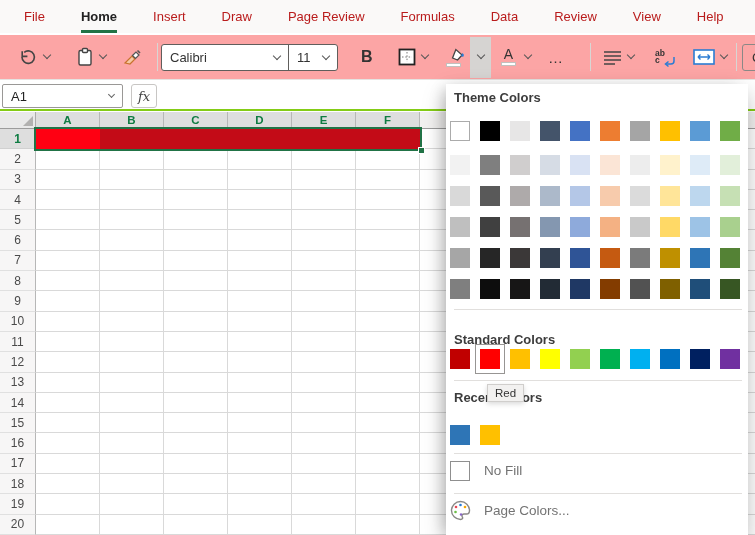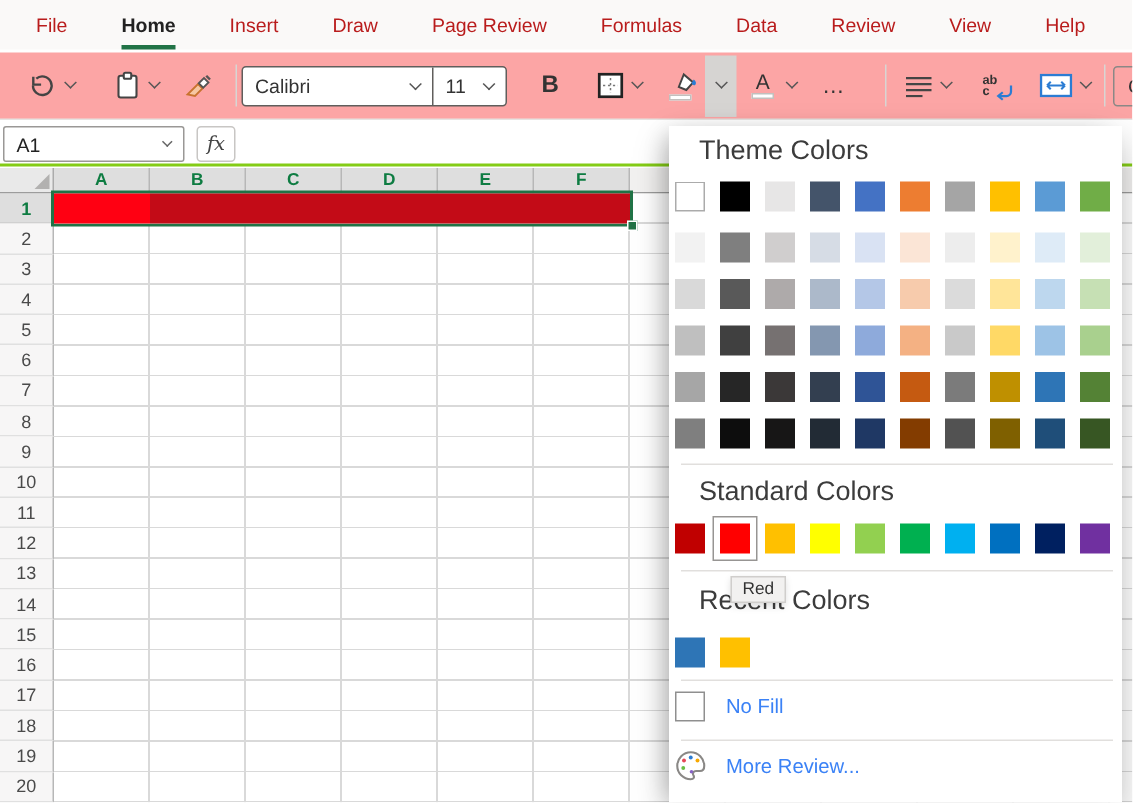--- a/index.html
+++ b/index.html
@@ -73,36 +73,36 @@
                border:2px solid #217346; z-index:3; }
   #selection-inner { position:absolute; inset:0; box-shadow:inset 0 0 0 1px rgba(255,255,255,.95); display:flex; }
   #a1-fill { width:64px; height:100%; }
   #rest-fill { flex:1; height:100%; }
   #fill-handle { position:absolute; right:-5px; bottom:-5px; width:7px; height:7px; background:#217346;
                  border:1px solid #fff; z-index:4; }
 
   
   #panel { position:absolute; left:446px; top:84px; width:302px; height:451px; background:#fff; z-index:10;
            box-shadow:0 10px 22px rgba(0,0,0,.25), -7px 0 14px -5px rgba(0,0,0,.18); }
-  .panel-h { position:absolute; left:8px; font-size:18px; font-weight:normal; color:#3C3C3C;margin-left:12px; }
+  .panel-h { position:absolute; left:8px; font-size:13px; font-weight:bold; color:#3C3C3C; }
   .swatch { width:20px; height:20px; flex:0 0 auto; cursor:pointer; }
   .swatch.white { box-shadow:inset 0 0 0 1px #ABABAB; }
   .swatch-row { display:flex; gap:10px; }
   #theme-main { position:absolute; left:4px; top:37px; }
   #theme-variants { position:absolute; left:4px; top:71px; display:flex; flex-direction:column; gap:11px; }
   .pdiv { position:absolute; left:8px; right:6px; height:1px; background:#E1DFDD; }
   #std-row { position:absolute; left:4px; top:265px; z-index:2; }
   #hover-box { position:absolute; left:29px; top:260px; width:30px; height:30px; background:#fff;
                border:1px solid #979593; z-index:1; }
   #recent-row { position:absolute; left:4px; top:341px; }
   #tooltip { position:absolute; left:41px; top:300px; background:#F2F1F0; border:1px solid #D0CECC;
              font-size:11.5px; color:#333; padding:2px 7px; z-index:5; box-shadow:0 2px 5px rgba(0,0,0,.15); }
   #nofill-swatch { position:absolute; left:4px; top:377px; width:20px; height:20px; background:#fff;
                    border:1px solid #8F8F8F; }
-  .panel-label { position:absolute; left:38px; font-size:13.5px; color:#3b82f6; }
+  .panel-label { position:absolute; left:38px; font-size:13.5px; color:#737373; }
   #palette-icon { position:absolute; left:3px; top:415px; }
 </style>
 </head>
 <body>
 
 <div id="app">
 
   <div id="menu-bar">
       <div class="menu-item">File</div>
       <div class="menu-item active">Home</div>
@@ -348,21 +348,21 @@
           <div class="swatch" style="background: rgb(34, 43, 53);"></div>
           <div class="swatch" style="background: rgb(31, 56, 100);"></div>
           <div class="swatch" style="background: rgb(131, 60, 0);"></div>
           <div class="swatch" style="background: rgb(82, 82, 82);"></div>
           <div class="swatch" style="background: rgb(127, 96, 0);"></div>
           <div class="swatch" style="background: rgb(31, 78, 121);"></div>
           <div class="swatch" style="background: rgb(55, 86, 35);"></div>
         </div>
       </div>
     <div class="pdiv" style="top:225px;"></div>
-    <div class="panel-h" style="top:233px;text-align:right;">Standard Colors</div>
+    <div class="panel-h" style="top:248px;text-align:right;">Standard Colors</div>
     <div id="hover-box"></div>
     <div id="std-row" class="swatch-row">
         <div class="swatch" style="background: rgb(192, 0, 0);"></div>
         <div class="swatch" style="background: rgb(255, 0, 0);"></div>
         <div class="swatch" style="background: rgb(255, 192, 0);"></div>
         <div class="swatch" style="background: rgb(255, 255, 0);"></div>
         <div class="swatch" style="background: rgb(146, 208, 80);"></div>
         <div class="swatch" style="background: rgb(0, 176, 80);"></div>
         <div class="swatch" style="background: rgb(0, 176, 240);"></div>
         <div class="swatch" style="background: rgb(0, 112, 192);"></div>
@@ -381,16 +381,16 @@
     <div class="panel-label" style="top:379px;">No Fill</div>
     <div class="pdiv" style="top:409px;"></div>
     <svg id="palette-icon" width="23" height="23" viewBox="0 0 23 23">
       <path d="M11.5 2.5 a9 9 0 1 0 0 18 c2 0 2.6-1.3 1.8-2.6 c-.8-1.4 0-2.9 1.7-2.9 h2.6 c1.7 0 2.9-1.2 2.9-3.5 a9 9 0 0 0 -9 -9 Z" fill="#fff" stroke="#8A8886" stroke-width="1.4"></path>
       <circle cx="7" cy="8" r="1.3" fill="#E74856"></circle>
       <circle cx="11.5" cy="6" r="1.3" fill="#2B7CD3"></circle>
       <circle cx="16" cy="8" r="1.3" fill="#F7A800"></circle>
       <circle cx="6.5" cy="13" r="1.3" fill="#6BBE45"></circle>
       <circle cx="12" cy="15.5" r="1.2" fill="#8763C5"></circle>
     </svg>
-    <div class="panel-label" style="top:419px;">More Review...</div>
+    <div class="panel-label" style="top:419px;">Page Colors...</div>
   </div>
 
 </div>
 
 </body></html>

